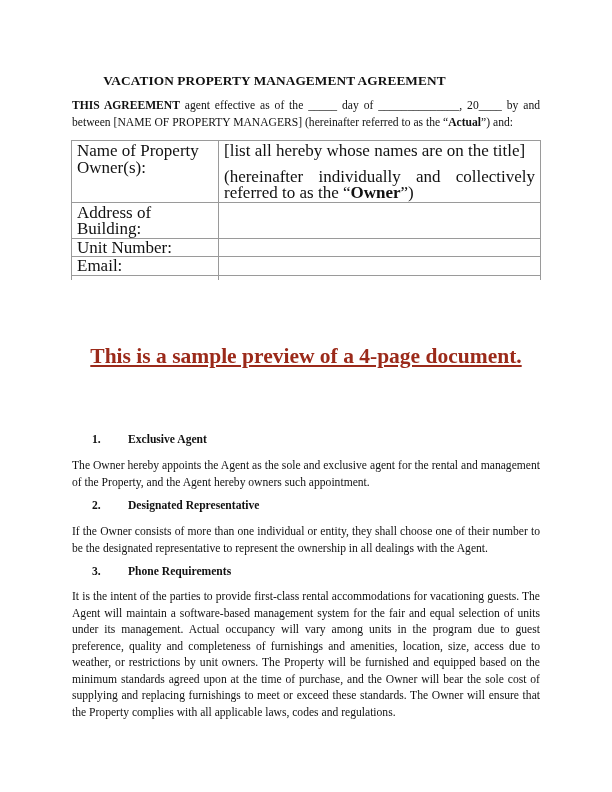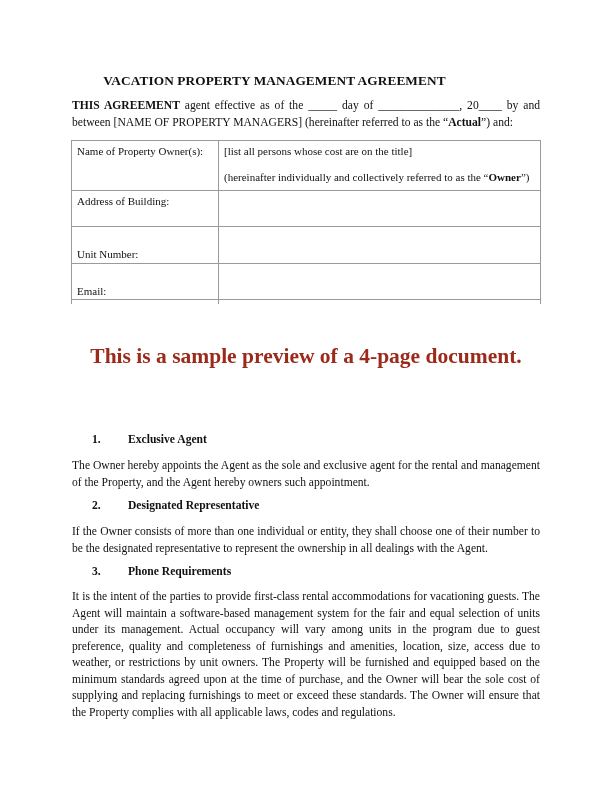--- a/index.html
+++ b/index.html
@@ -3,49 +3,49 @@
 <meta charset="utf-8">
 <style>
   html, body { margin: 0; padding: 0; background: #ffffff; }
   body { width: 612px; height: 792px; position: relative; overflow: hidden;
          font-family: "Liberation Serif", "DejaVu Serif", serif; color: #111; }
   .abs { position: absolute; }
   .title { left: 0; width: 549px; top: 73px; text-align: center; font-weight: bold; font-size: 13.3px; letter-spacing: 0.1px; }
   .para { left: 72px; width: 468px; font-size: 11.6px; line-height: 16.5px; text-align: justify; }
   .intro { top: 98px; }
   .intro b { font-weight: bold; }
-  .tbl { left: 71px; top: 140px; width: 470px; border-collapse: collapse; font-size: 11px; }
+  .tbl { left: 71px; top: 140px; width: 470px; border-collapse: collapse; font-size: 17px; }
   .tbl td { border: 1px solid #9a9a9a; vertical-align: top; padding: 2px 5px 0 5px; line-height: 16.5px; }
   .tbl td.lbl { width: 136px; }
   .tbl td.val { text-align: justify; }
   .tbl .r1 td { height: 47px; }
   .tbl .r2 td { height: 33px; }
-  .tbl .r3 td, .tbl .r4 td, .tbl .r5 td { height: 15px; padding-top: 19px; }
+  .tbl .r3 td, .tbl .r4 td, .tbl .r5 td { height: 15px; padding-top: 1px; }
   .tbl .r6 td { height: 4px; border-bottom: none; padding: 0; }
   .tbl .sub { margin-top: 9px; }
-  .notice { left: 0; width: 612px; top: 344px; text-align: center; font-weight: bold; font-size: 21.5px; color: #9b2a1a; }
+  .notice { left: 0; width: 612px; top: 344px; text-align: center; font-weight: bold; font-size: 21.5px; color: #9b2a1a; text-decoration: underline; }
   .sec-h { left: 72px; font-weight: bold; font-size: 11.6px; margin-left: 20px; }
   .sec-h .num { display: inline-block; width: 36px; }
 </style>
 </head>
 <body>
 
 <div class="abs title">VACATION PROPERTY MANAGEMENT AGREEMENT</div>
 
 <div class="abs para intro">
   <b>THIS AGREEMENT</b><span> agent effective as of the _____ day of ______________, 20____ by and</span>
   <span>between [NAME OF PROPERTY MANAGERS] (hereinafter referred to as the “</span><b>Actual</b><span>”) and:</span>
 </div>
 
 <table class="abs tbl">
   <tbody>
       <tr class="r1">
     <td class="lbl">Name of Property Owner(s):</td>
     <td class="val">
-      <div>[list all persons whose cost are on the title]</div>
+      <div>[list all hereby whose names are on the title]</div>
       <div class="sub"><span>(hereinafter individually and collectively referred to as the “</span><b>Owner</b><span>”)</span></div>
     </td>
   </tr>
   <tr class="r2">
     <td class="lbl">Address of Building:</td>
     <td class="val"></td>
   </tr>
   <tr class="r3">
     <td class="lbl">Unit Number:</td>
     <td class="val"></td>

